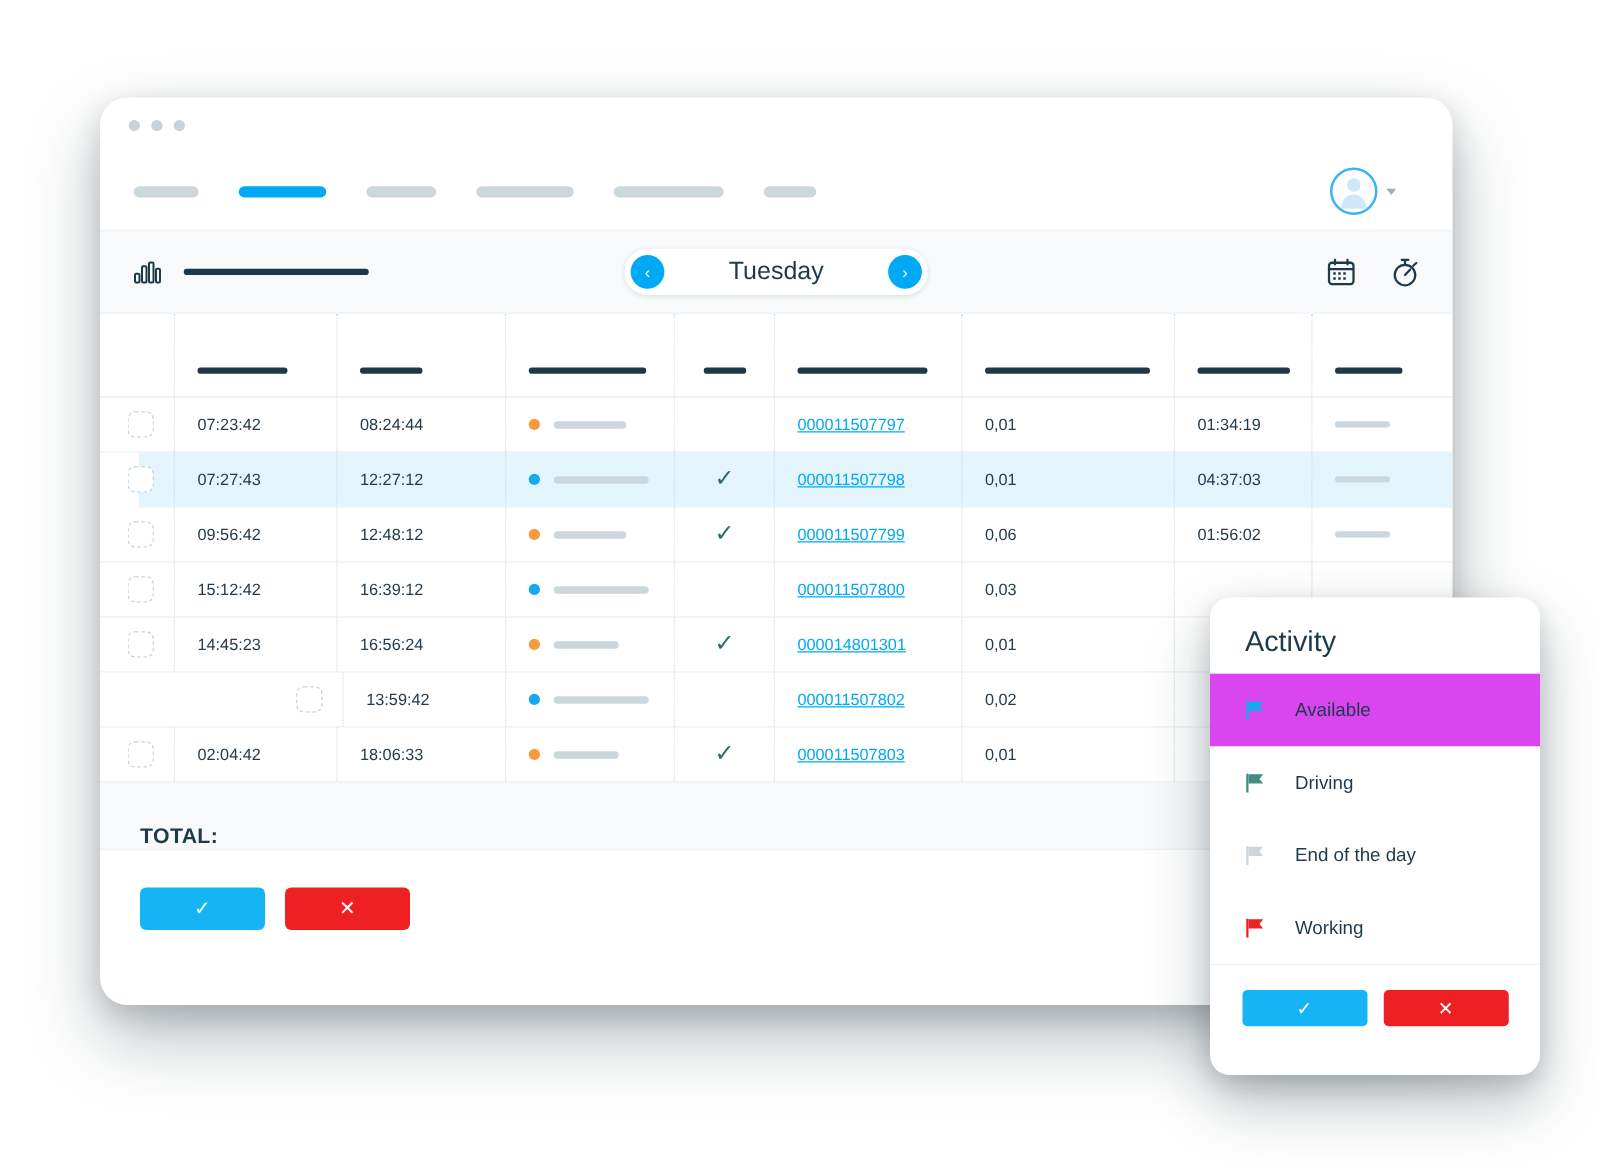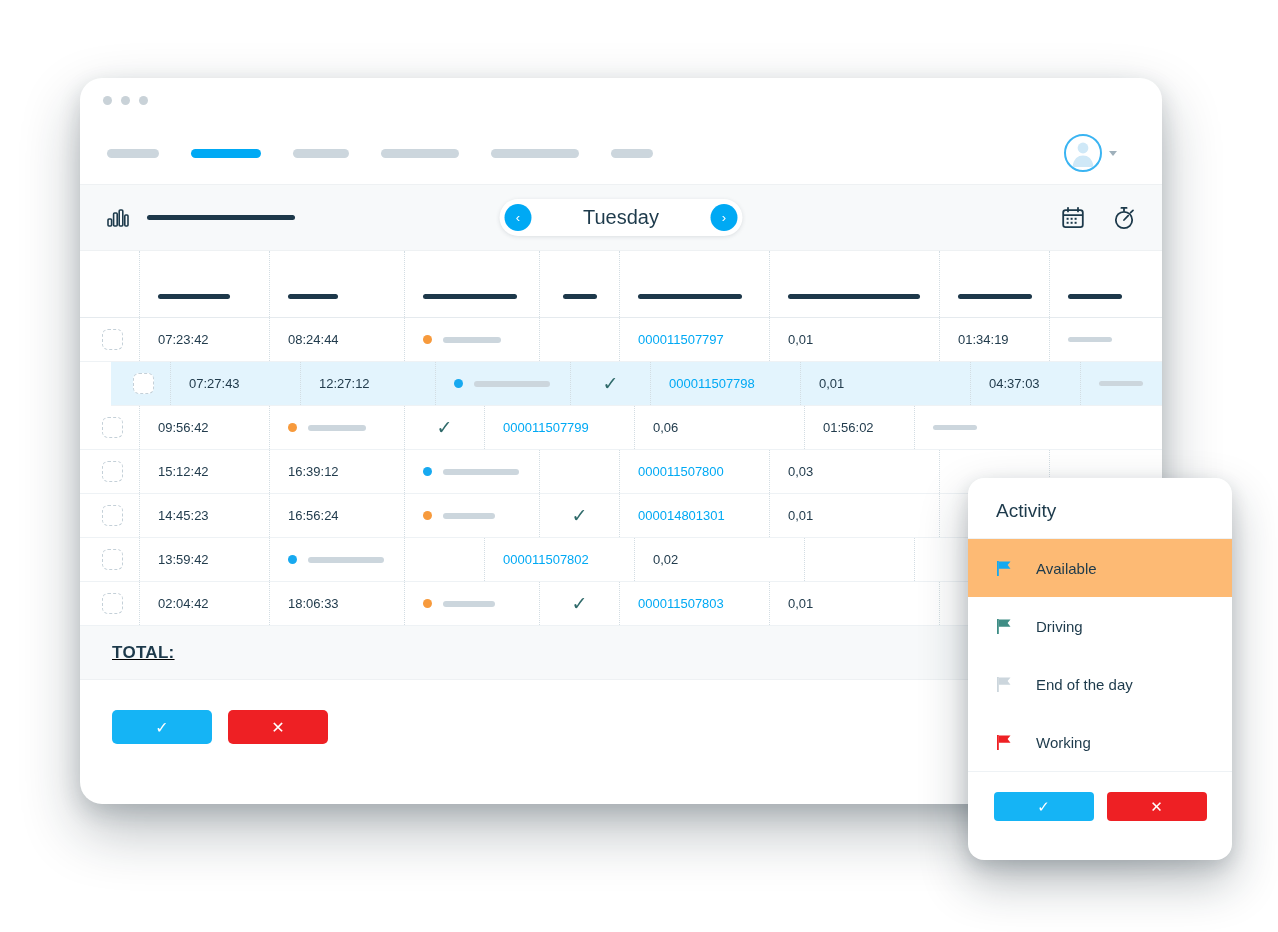--- a/index.html
+++ b/index.html
@@ -160,20 +160,21 @@
   
   .table {
     width: 100%;
   }
   .trow {
     display: flex;
     align-items: center;
     height: 44px;
     border-bottom: 1px solid #eef2f5;
     position: relative;
+    justify-content: flex-end;
   }
   .trow.header {
     height: 67px;
     border-bottom: 1px solid #e5eaee;
   }
   .trow.selected { background: #e3f4fd; margin-left: 31px; }
 
   .cell {
     height: 100%;
     display: flex;
@@ -223,39 +224,39 @@
   }
 
   .tick {
     color: #2f6a6a;
     font-size: 19px;
     line-height: 1;
   }
 
   .order-link {
     color: #00a9f4;
+    text-decoration: underline;
     font-size: 13px;
     cursor: pointer;
   }
 
   .grey-bar {
     height: 5px;
     border-radius: 3px;
     background: #ccd6dd;
   }
 
   
   .total-row {
     height: 54px;
     background: #f7f9fa;
     display: flex;
-    align-items: center;
+    align-items: flex-end;
     padding-left: 32px;
     border-bottom: 1px solid #eef1f3;
-    text-decoration: underline;
   }
   .total-label {
     font-size: 17px;
     font-weight: bold;
     color: #1d3a4b;
     letter-spacing: .3px;
   }
 
   .actions {
     padding: 30px 0 0 32px;
@@ -284,36 +285,36 @@
     width: 264px;
     height: 382px;
     background: #ffffff;
     border-radius: 16px;
     box-shadow: 0 22px 48px rgba(20, 36, 48, 0.30),
                 0 6px 18px rgba(20, 36, 48, 0.14);
     overflow: hidden;
   }
   .panel-title {
     padding: 22px 0 0 28px;
-    font-size: 19px;
+    font-size: 23px;
     color: #1d3a4b;
     height: 60px;
   }
   .panel-list { border-top: 1px solid #eef2f5; }
   .panel-item {
     height: 58px;
     display: flex;
     align-items: center;
     padding-left: 28px;
     gap: 21px;
     cursor: pointer;
     font-size: 15px;
     color: #1d3a4b;
   }
-  .panel-item.selected { background: #fdba74; }
+  .panel-item.selected { background: #d946ef; }
   .panel-footer {
     border-top: 1px solid #eef2f5;
     height: 70px;
     display: flex;
     align-items: center;
     justify-content: center;
     gap: 13px;
   }
   .btn-sm { width: 100px; height: 29px; border-radius: 4px; font-size: 15px; }
 </style>
@@ -460,20 +461,21 @@
             <div class="cell c-dur">04:37:03</div>
             <div class="cell c-last">
               <span class="grey-bar" style="width: 44px;"></span>
             </div>
           </div>
           <div class="trow">
             <div class="cell c-check">
               <span class="checkbox"></span>
             </div>
             <div class="cell c-start">09:56:42</div>
+            <div class="cell c-end">12:48:12</div>
             <div class="cell c-status">
               <span class="status-dot" style="background: rgb(247, 154, 60);"></span>
               <span class="status-bar" style="width: 58px;"></span>
             </div>
             <div class="cell c-tick">
               <span class="tick">✓</span>
             </div>
             <div class="cell c-order">
               <a class="order-link">000011507799</a>
             </div>

